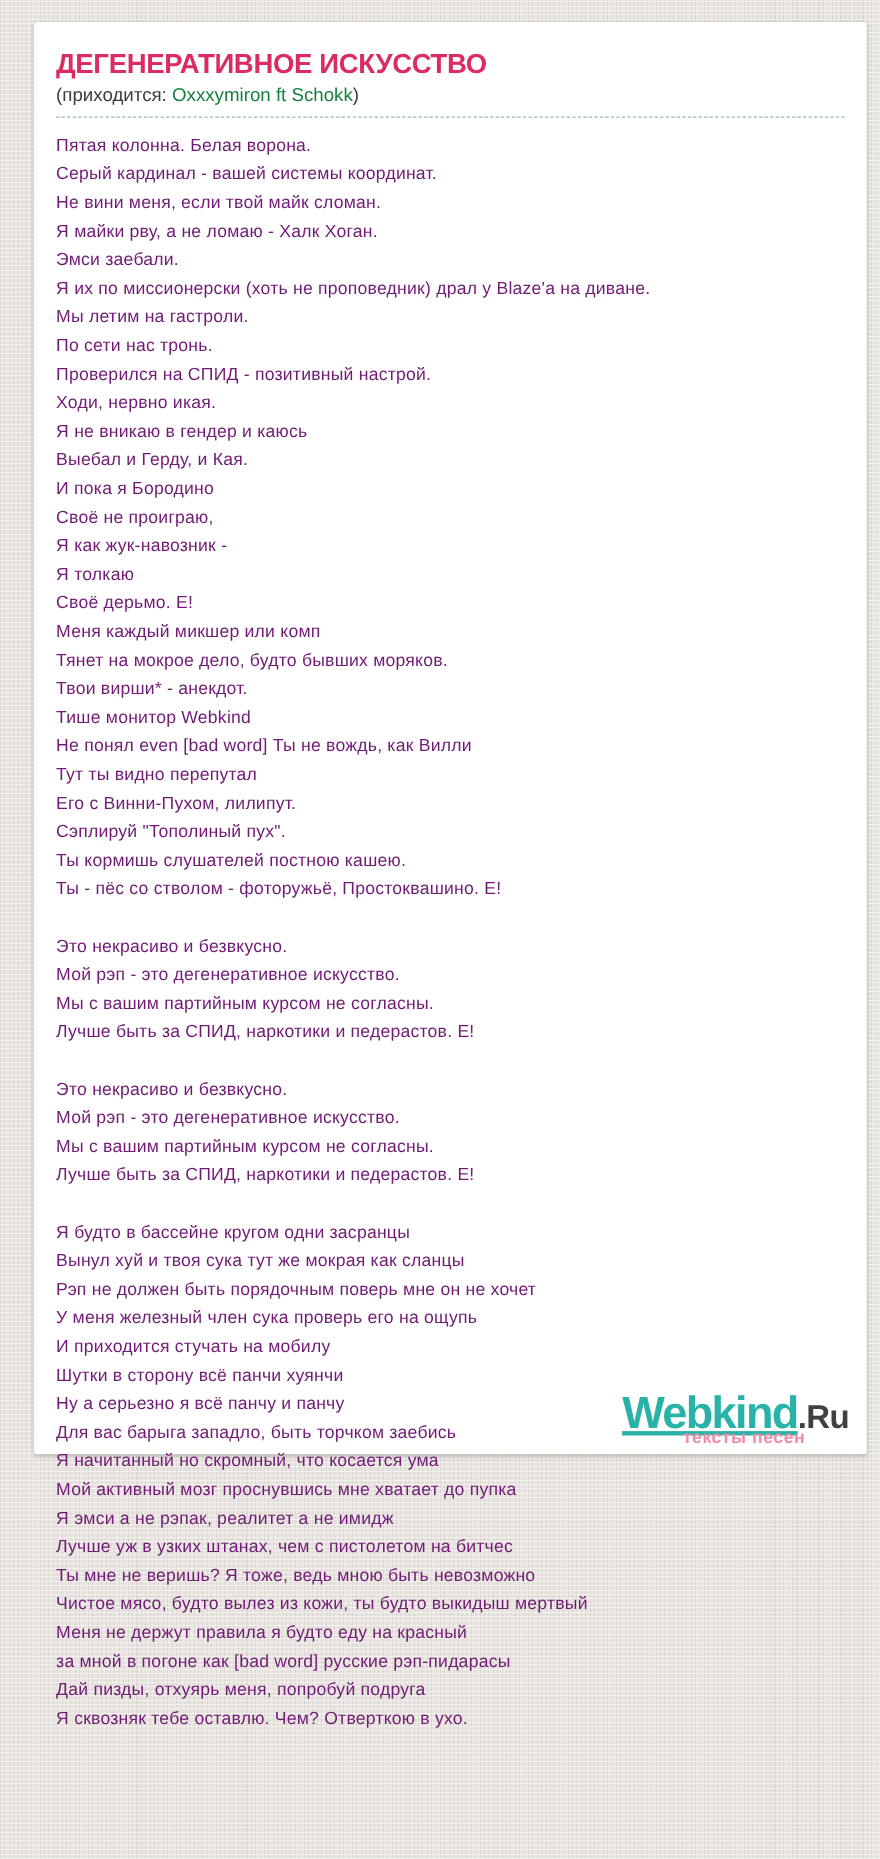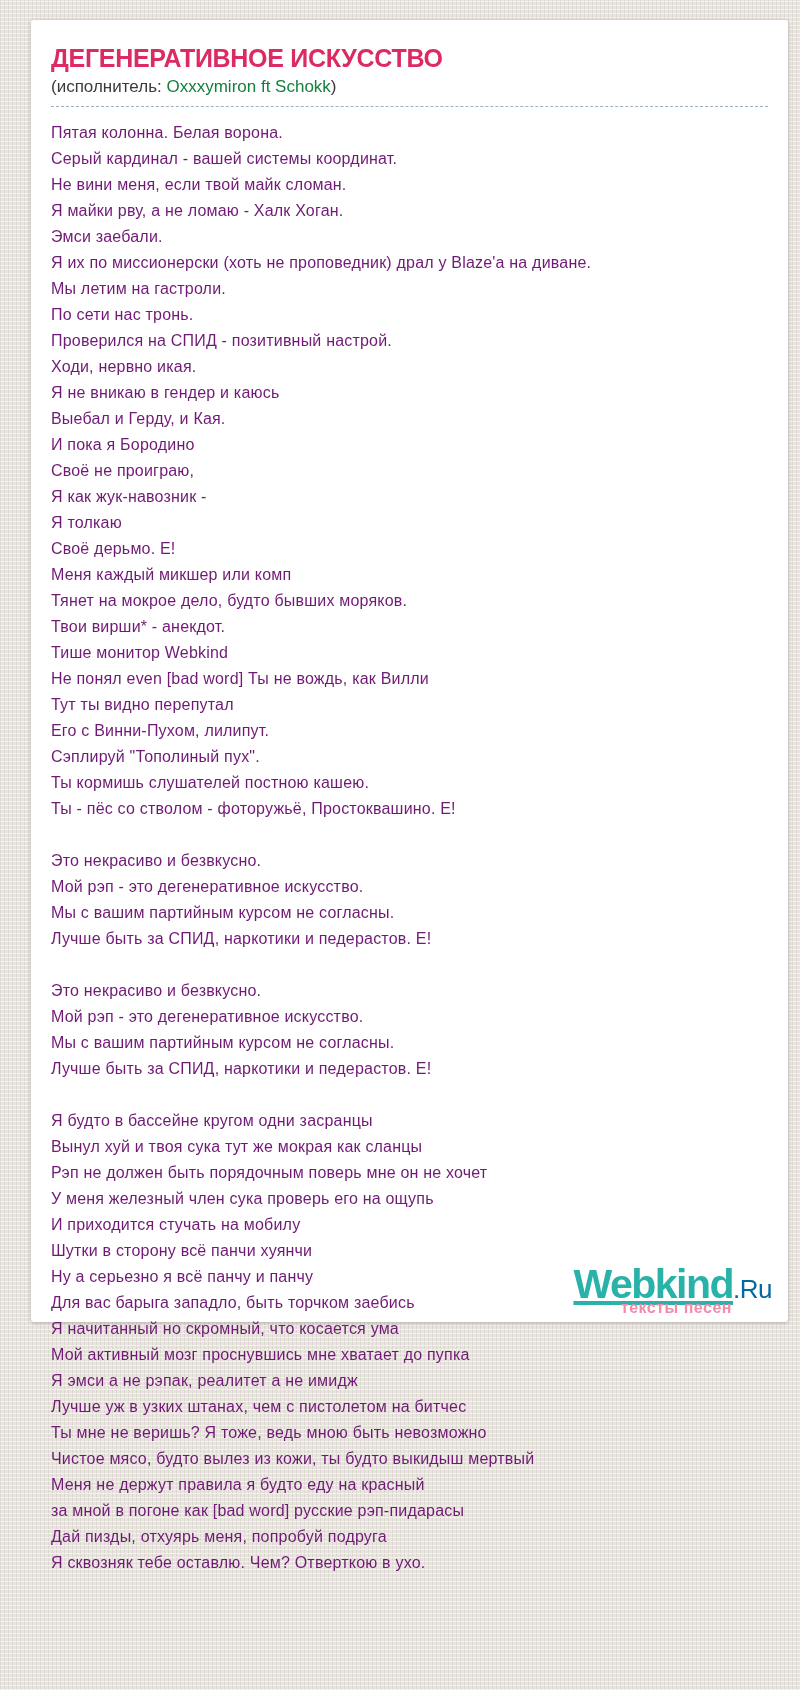--- a/index.html
+++ b/index.html
@@ -69,40 +69,40 @@
     cursor: pointer;
   }
   .logo .brand {
     font-size: 41px;
     font-weight: bold;
     letter-spacing: -1.5px;
     color: #29b2a8;
     text-decoration: underline;
   }
   .logo .tld {
-    font-size: 26px;
-    font-weight: normal;
+    font-size: 30px;
+    font-weight: bold;
     letter-spacing: -0.5px;
-    color: #0369a1;
+    color: #404040;
   }
   .logo .tagline {
     font-size: 16px;
     font-weight: bold;
     letter-spacing: 0.5px;
     color: #f18ba9;
     margin-top: -5px;
     padding-right: 40px;
   }
 </style>
 </head>
 <body>
 
 <div class="card">
   <h1 class="page-title">ДЕГЕНЕРАТИВНОЕ ИСКУССТВО</h1>
-  <div class="subtitle"><span>(исполнитель: </span><a class="artist-link">Oxxxymiron ft Schokk</a><span>)</span></div>
+  <div class="subtitle"><span>(приходится: </span><a class="artist-link">Oxxxymiron ft Schokk</a><span>)</span></div>
   <div class="lyrics">
       <div class="stanza">
         <div class="line">Пятая колонна. Белая ворона.</div>
         <div class="line">Серый кардинал - вашей системы координат.</div>
         <div class="line">Не вини меня, если твой майк сломан.</div>
         <div class="line">Я майки рву, а не ломаю - Халк Хоган.</div>
         <div class="line">Эмси заебали.</div>
         <div class="line">Я их по миссионерски (хоть не проповедник) драл у Blaze'a на диване.</div>
         <div class="line">Мы летим на гастроли.</div>
         <div class="line">По сети нас тронь.</div>

